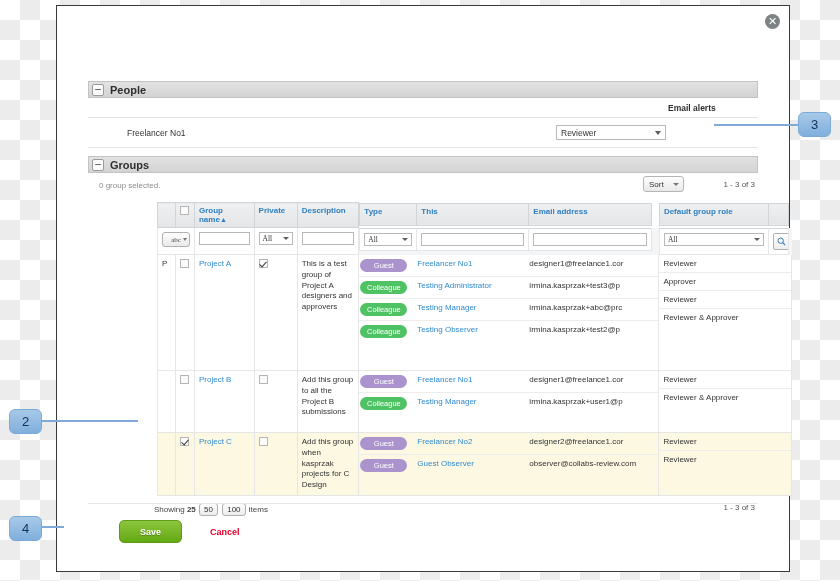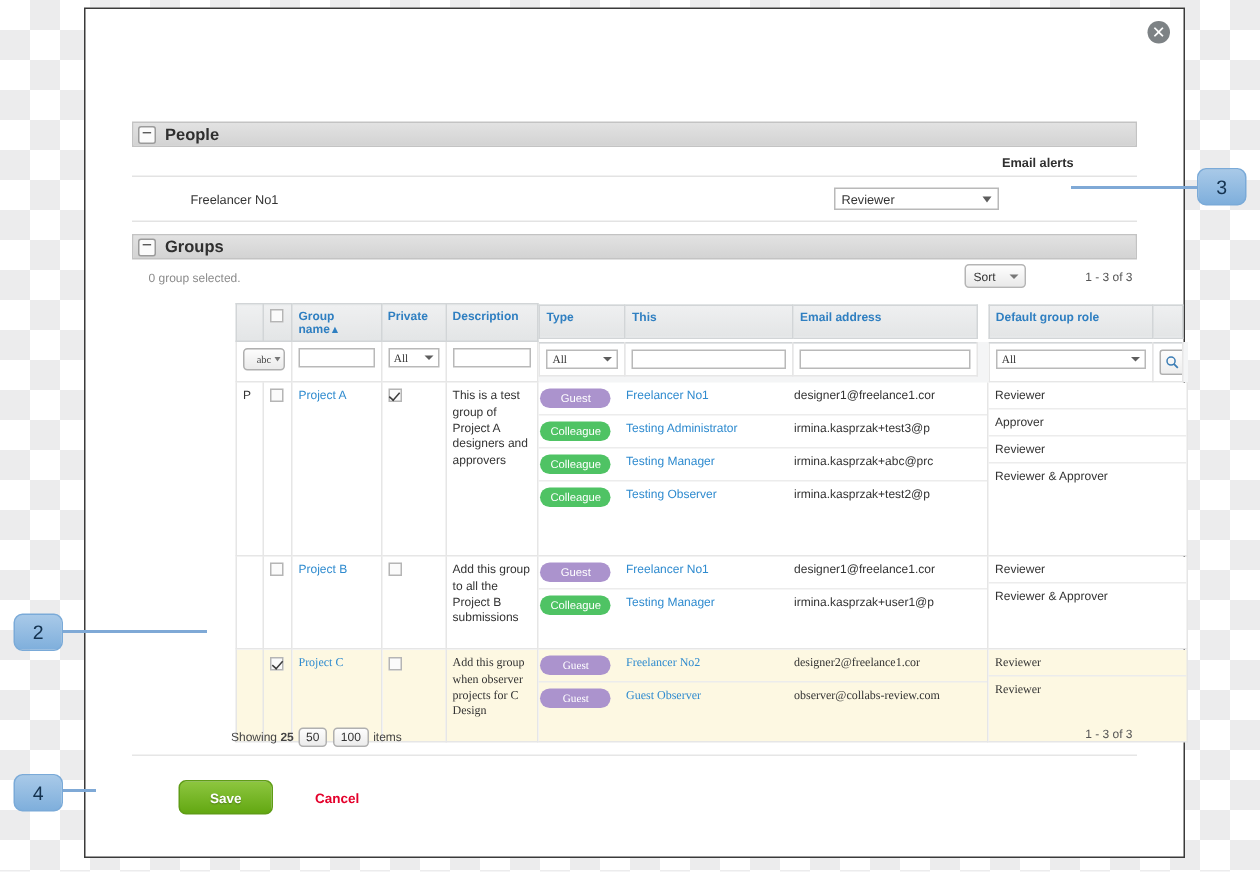--- a/index.html
+++ b/index.html
@@ -122,21 +122,21 @@
     width:15px;height:15px;border:1px solid #b0b0b0;border-radius:2px;
     background:linear-gradient(to bottom,#fdfdfd,#ededed);
     display:flex;align-items:center;justify-content:center;cursor:pointer;
   }
   .grid td{
     border-left:1px solid #e6e6e6;border-right:1px solid #e6e6e6;
     border-bottom:1px solid #e6e6e6;
     padding:4px 4px;vertical-align:top;font-size:8px;color:#333;
     background:#fff;overflow:hidden;
   }
-  .row-hl td{background:#fdf8e2;font-family:Liberation Serif, serif;}
+  .row-hl td{background:#fdf8e2;}
   .link{color:#2f8bcf;text-decoration:none;cursor:pointer;}
   .chk{
     width:9px;height:9px;border:1px solid #b5b5b5;background:#fbfbfb;
     display:inline-block;box-sizing:border-box;position:relative;cursor:pointer;vertical-align:middle;
   }
   .chk.on:after{
     content:"";position:absolute;left:1.5px;top:0px;width:3px;height:6px;
     border:solid #3c3c3c;border-width:0 1.5px 1.5px 0;transform:rotate(42deg);
   }
   .badge{
@@ -149,21 +149,21 @@
   .subrow{
     display:flex;align-items:flex-start;border-bottom:1px solid #ececec;
     padding:4px 0;min-height:18px;box-sizing:border-box;
   }
   .subrow:last-child{border-bottom:none;}
   .sub-type{width:57px;flex:0 0 57px;padding-left:1px;}
   .sub-name{width:112px;flex:0 0 112px;}
   .sub-email{width:110px;flex:0 0 110px;white-space:nowrap;overflow:hidden;}
 
   
-  .footer-area{position:absolute;left:31px;top:474px;width:670px;height:24px;}
+  .footer-area{position:absolute;left:31px;top:492px;width:670px;height:24px;}
   .showing{position:absolute;left:66px;top:5px;font-size:8px;color:#444;}
   .showing b{font-weight:bold;}
   .pg-btn{
     display:inline-block;border:1px solid #b0b0b0;border-radius:3px;
     background:linear-gradient(to bottom,#fdfdfd,#ececec);
     padding:1px 4px;margin:0 1px;font-size:8px;color:#333;cursor:pointer;
   }
   .range-bot{position:absolute;right:3px;top:5px;font-size:8px;color:#555;}
   .btn-divider{position:absolute;left:31px;top:497px;width:670px;border-top:1px solid #e6e6e6;}
   .save-btn{
@@ -429,21 +429,21 @@
               <div class="subrow" style="padding-left:4px;">
                 <span>Reviewer &amp; Approver</span>
               </div>
             </td>
           </tr>
           <tr class="row-hl">
             <td class="pcell" style="height: 53px;"></td>
             <td><span class="chk on"></span></td>
             <td><a class="link">Project C</a></td>
             <td style="text-align: left;"><span class="chk"></span></td>
-            <td style="line-height: 1.35;">Add this group when observer projects for C Design</td>
+            <td style="line-height: 1.35;">Add this group when kasprzak projects for C Design</td>
             <td style="padding: 0px;">
               <div class="subrow">
                 <span class="sub-type"><span class="badge guest">Guest</span></span>
                 <span class="sub-name"><a class="link">Freelancer No2</a></span>
                 <span class="sub-email">designer2@freelance1.cor</span>
               </div>
               <div class="subrow">
                 <span class="sub-type"><span class="badge guest">Guest</span></span>
                 <span class="sub-name"><a class="link">Guest Observer</a></span>
                 <span class="sub-email" style="white-space: normal;">observer@collabs-review.com</span>

